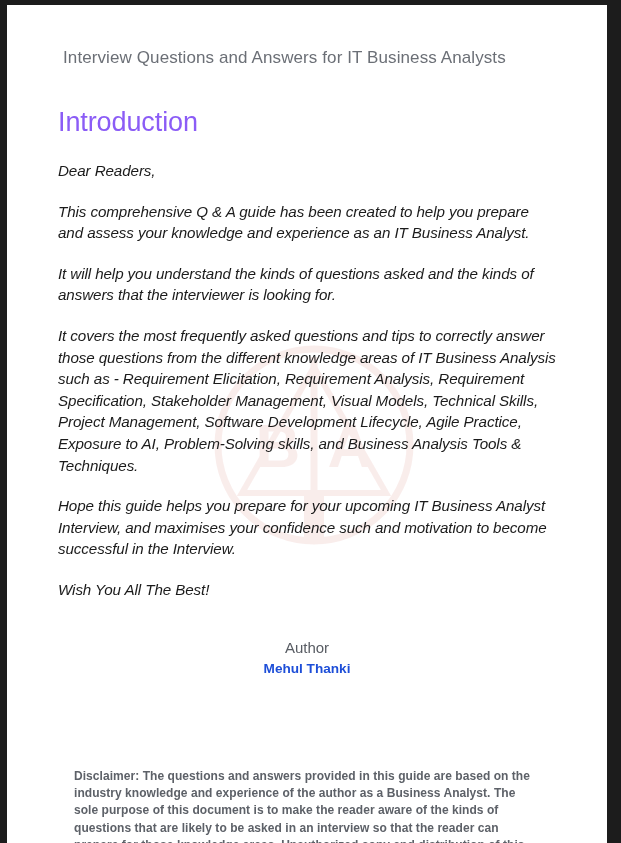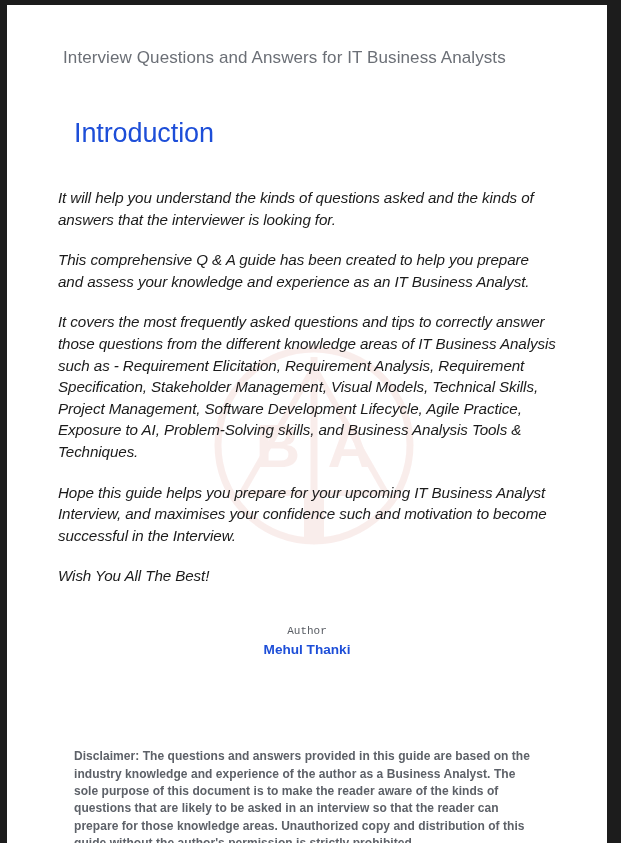--- a/index.html
+++ b/index.html
@@ -48,25 +48,25 @@
   .running-head {
     margin: 5px;
     padding-top: 37px;
     font-size: 17px;
     color: #6b6f76;
     letter-spacing: 0.1px;
     line-height: 1.3;
   }
 
   .doc-title {
-    margin: 16px;
+    margin: 0;
     padding-top: 33px;
     font-size: 27px;
     font-weight: 400;
-    color: #1d4ed8;
+    color: #8b5cf6;
     letter-spacing: -0.1px;
     line-height: 1.15;
   }
 
   .body-block {
     padding-top: 22px;
   }
 
   .body-para {
     margin: 0 0 19px 0;
@@ -76,24 +76,23 @@
     color: #1b1b1b;
     letter-spacing: -0.1px;
   }
   .body-para:last-child { margin-bottom: 0; }
 
   .author-block {
     text-align: center;
     padding-top: 37px;
   }
   .author-label {
-    font-size: 11px;
+    font-size: 15px;
     color: #585c63;
     line-height: 1.45;
-    font-family: Liberation Mono, monospace;
   }
   .author-name {
     font-size: 13.6px;
     font-weight: bold;
     color: #1d4ed8;
     line-height: 1.5;
   }
   .author-creds {
     font-size: 13.6px;
     color: #585c63;
@@ -134,22 +133,23 @@
     </svg>
   </div>
 
   <div class="content">
 
     <div class="running-head">Interview Questions and Answers for IT Business Analysts</div>
 
     <h1 class="doc-title">Introduction</h1>
 
     <div class="body-block">
+      <p class="body-para">Dear Readers,</p>
+      <p class="body-para">This comprehensive Q &amp; A guide has been created to help you prepare and assess your knowledge and experience as an IT Business Analyst.</p>
       <p class="body-para">It will help you understand the kinds of questions asked and the kinds of answers that the interviewer is looking for.</p>
-      <p class="body-para">This comprehensive Q &amp; A guide has been created to help you prepare and assess your knowledge and experience as an IT Business Analyst.</p>
       <p class="body-para">It covers the most frequently asked questions and tips to correctly answer those questions from the different knowledge areas of IT Business Analysis such as - Requirement Elicitation, Requirement Analysis, Requirement Specification, Stakeholder Management, Visual Models, Technical Skills, Project Management, Software Development Lifecycle, Agile Practice, Exposure to AI, Problem-Solving skills, and Business Analysis Tools &amp; Techniques.</p>
       <p class="body-para">Hope this guide helps you prepare for your upcoming IT Business Analyst Interview, and maximises your confidence such and motivation to become successful in the Interview.</p>
       <p class="body-para">Wish You All The Best!</p>
     </div>
 
     <div class="author-block">
       <div class="author-label">Author</div>
       <div class="author-name">Mehul Thanki</div>
     </div>
 

